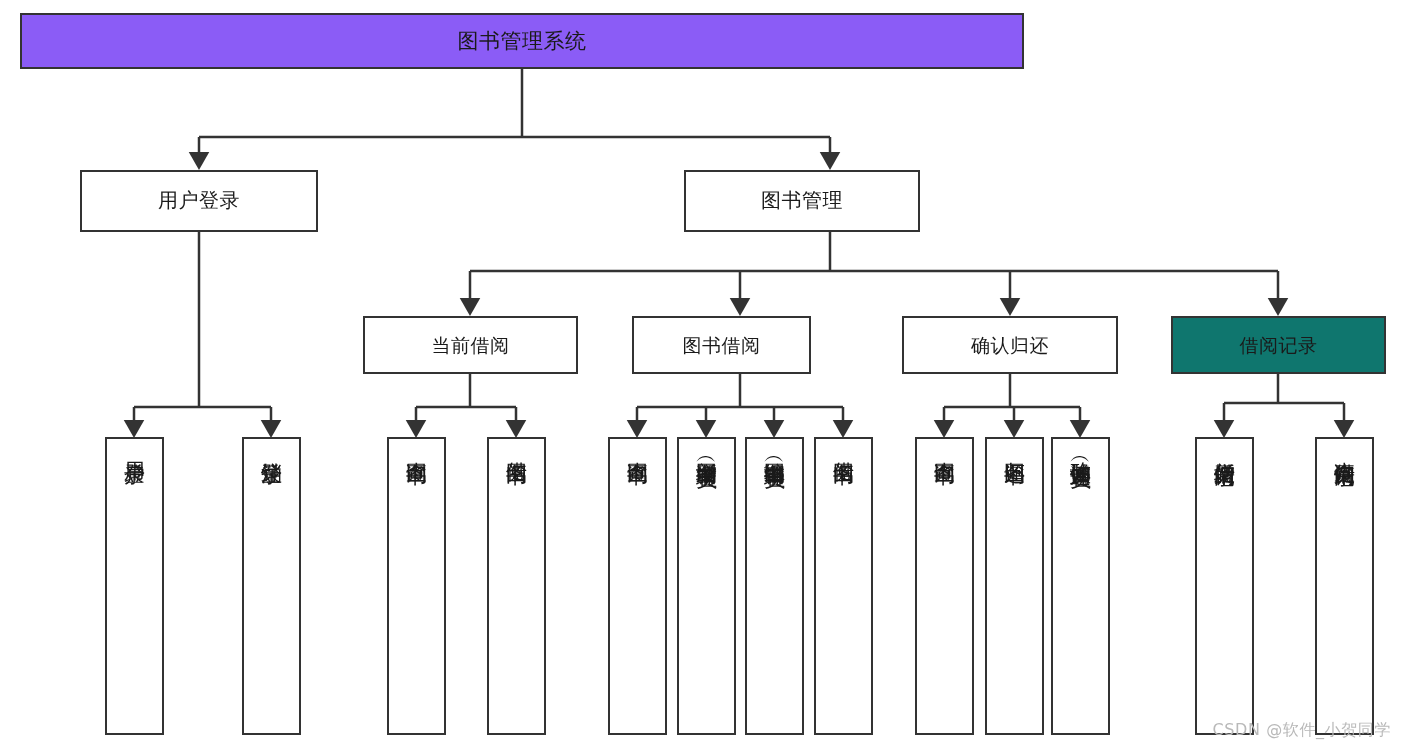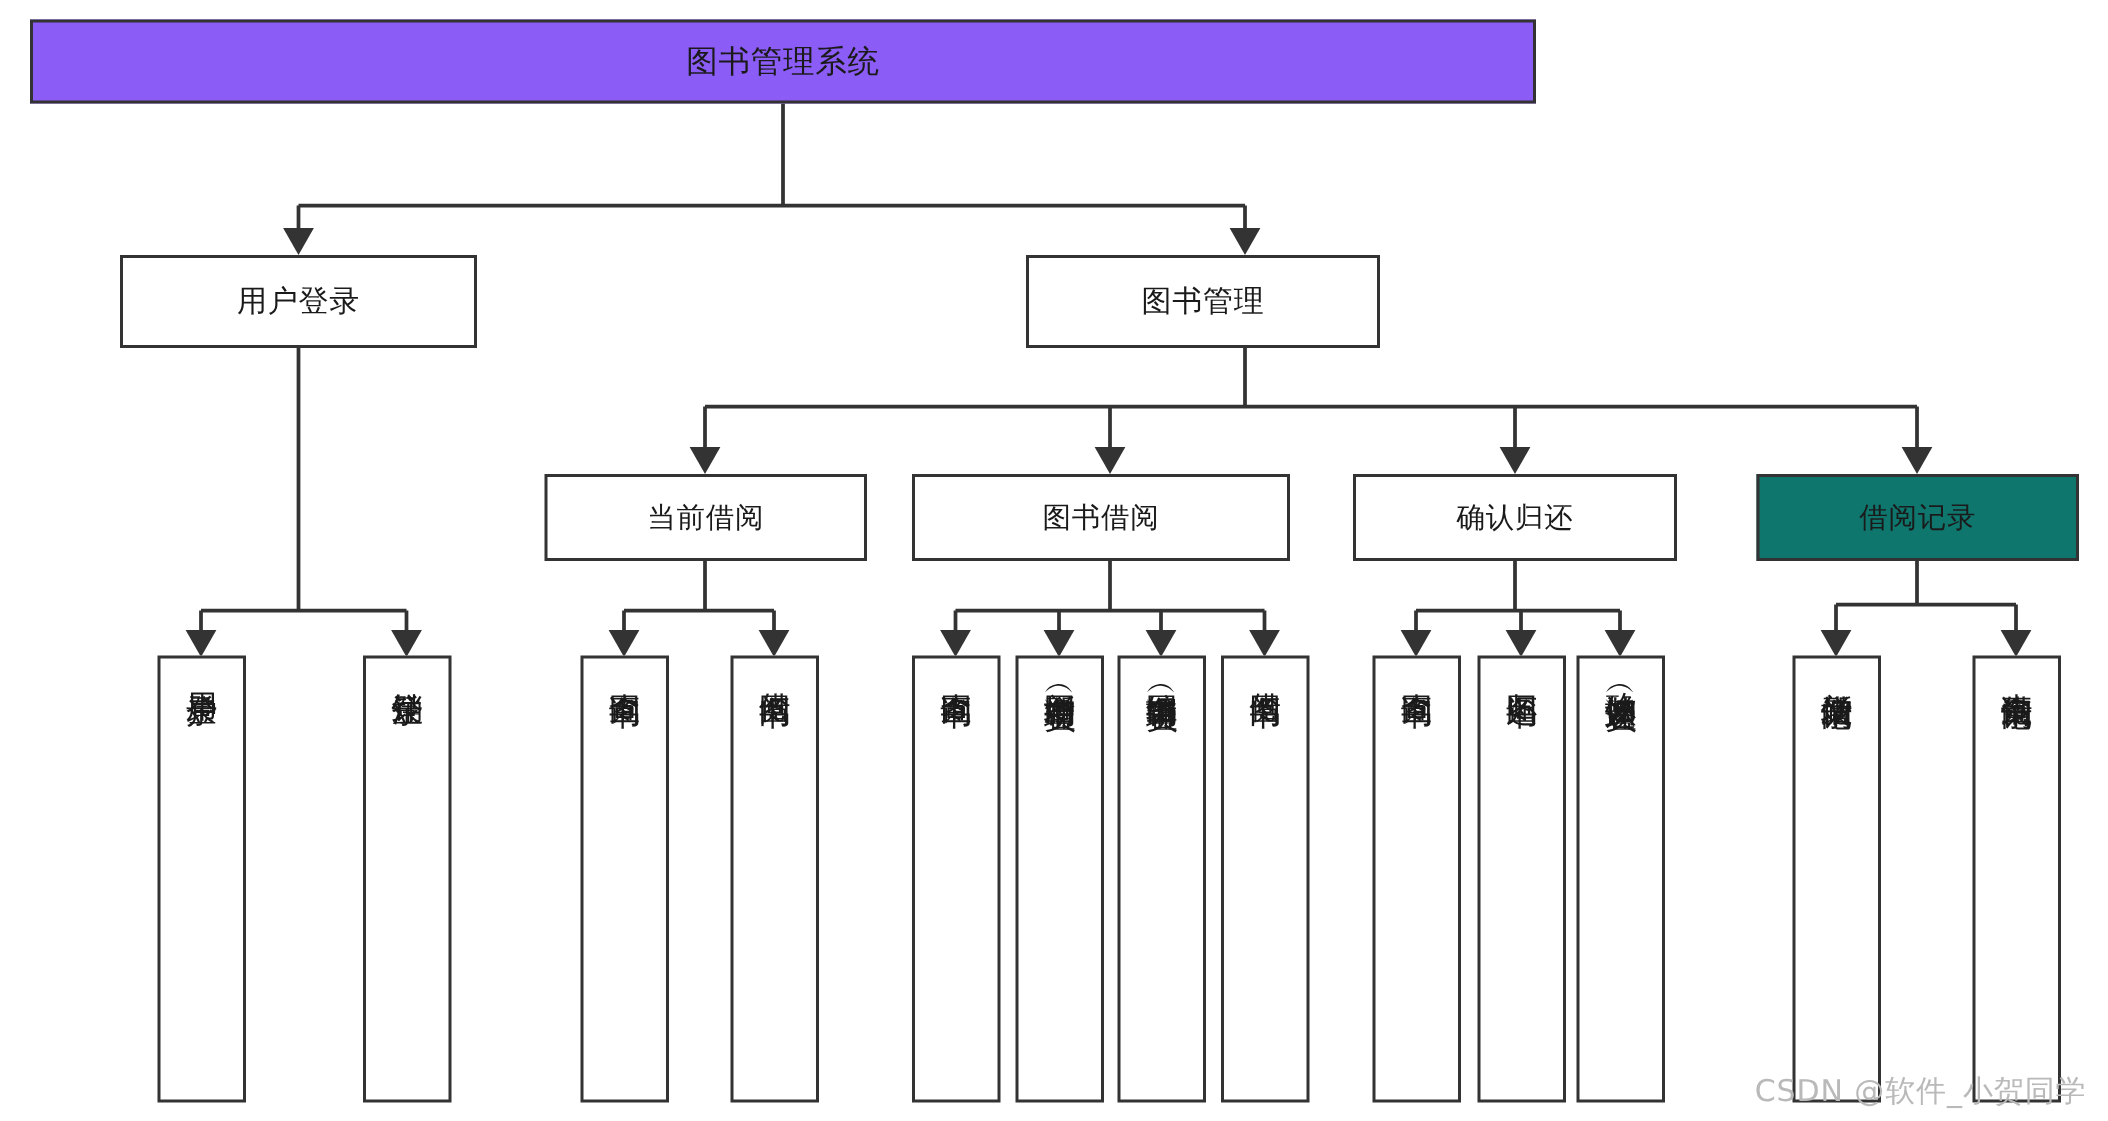--- a/index.html
+++ b/index.html
@@ -63,21 +63,21 @@
     text-orientation: upright;
     font-size: 21px;
     line-height: 1.05;
     letter-spacing: 1px;
     white-space: nowrap;
   }
   #watermark {
     position: absolute;
     right: 14px;
     bottom: 6px;
-    font-size: 20px;
+    font-size: 16px;
     color: #b9b9b9;
     letter-spacing: 0.6px;
     z-index: 5;
     white-space: nowrap;
     font-family: "DejaVu Sans", "Liberation Sans", sans-serif;
   }
 </style>
 </head>
 <body>
 
@@ -152,21 +152,21 @@
   <div class="node level1" style="left: 80px; top: 170px; width: 238px; height: 62px; border-color: rgb(51, 51, 51); background: rgb(255, 255, 255);">
     <span class="node-label" style="color: rgb(26, 26, 26);">用户登录</span>
   </div>
   <div class="node level1" style="left: 684px; top: 170px; width: 236px; height: 62px; border-color: rgb(51, 51, 51); background: rgb(255, 255, 255);">
     <span class="node-label" style="color: rgb(26, 26, 26);">图书管理</span>
   </div>
 
   <div class="node level2" style="left: 363px; top: 316px; width: 215px; height: 58px; border-color: rgb(51, 51, 51); background: rgb(255, 255, 255);">
     <span class="node-label" style="color: rgb(26, 26, 26);">当前借阅</span>
   </div>
-  <div class="node level2" style="left: 608px; top: 316px; width: 252px; height: 58px; border-color: rgb(51, 51, 51); background: rgb(255, 255, 255);">
+  <div class="node level2" style="left: 632px; top: 316px; width: 179px; height: 58px; border-color: rgb(51, 51, 51); background: rgb(255, 255, 255);">
     <span class="node-label" style="color: rgb(26, 26, 26);">图书借阅</span>
   </div>
   <div class="node level2" style="left: 902px; top: 316px; width: 216px; height: 58px; border-color: rgb(51, 51, 51); background: rgb(255, 255, 255);">
     <span class="node-label" style="color: rgb(26, 26, 26);">确认归还</span>
   </div>
   <div class="node level2" style="left: 1171px; top: 316px; width: 215px; height: 58px; border-color: rgb(51, 51, 51); background: #0f766e;">
     <span class="node-label" style="color: rgb(26, 26, 26);">借阅记录</span>
   </div>
 
   <div class="node leaf" style="left: 105px; top: 437px; width: 59px; height: 298px; border-color: rgb(51, 51, 51); background: rgb(255, 255, 255);">

